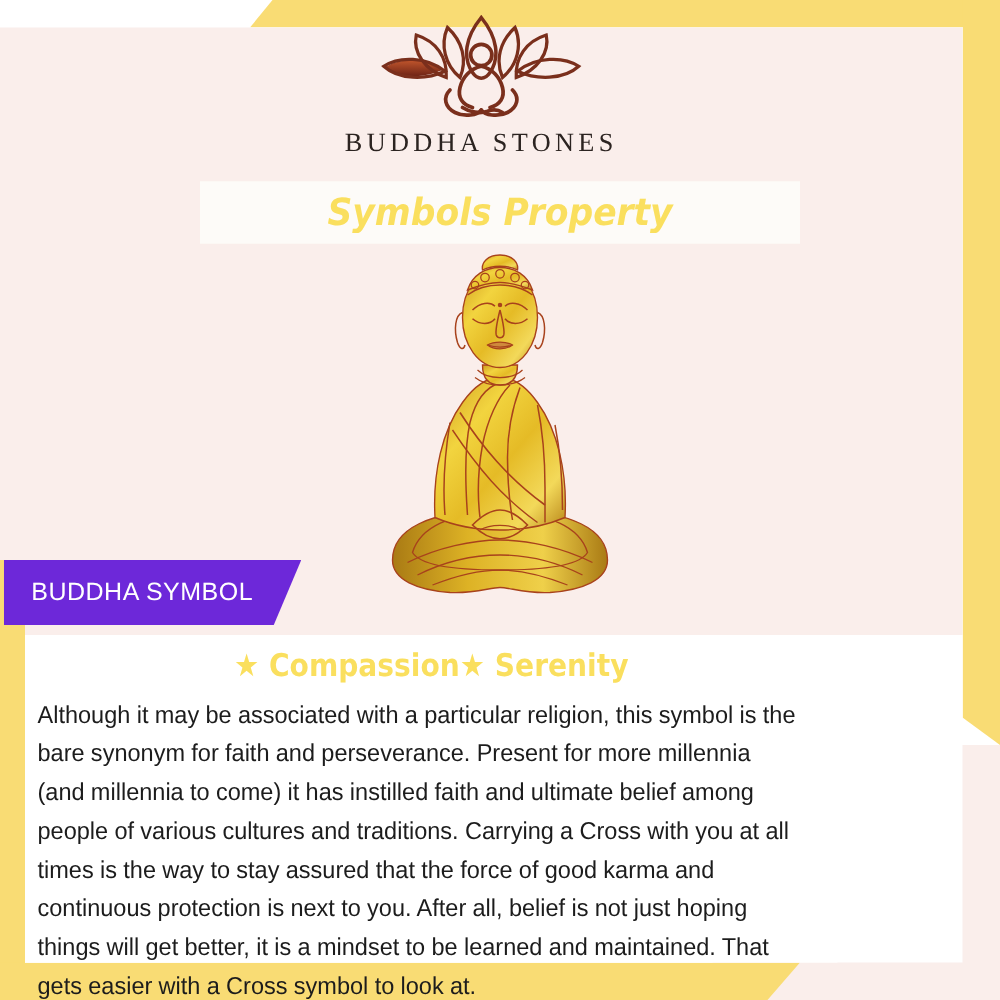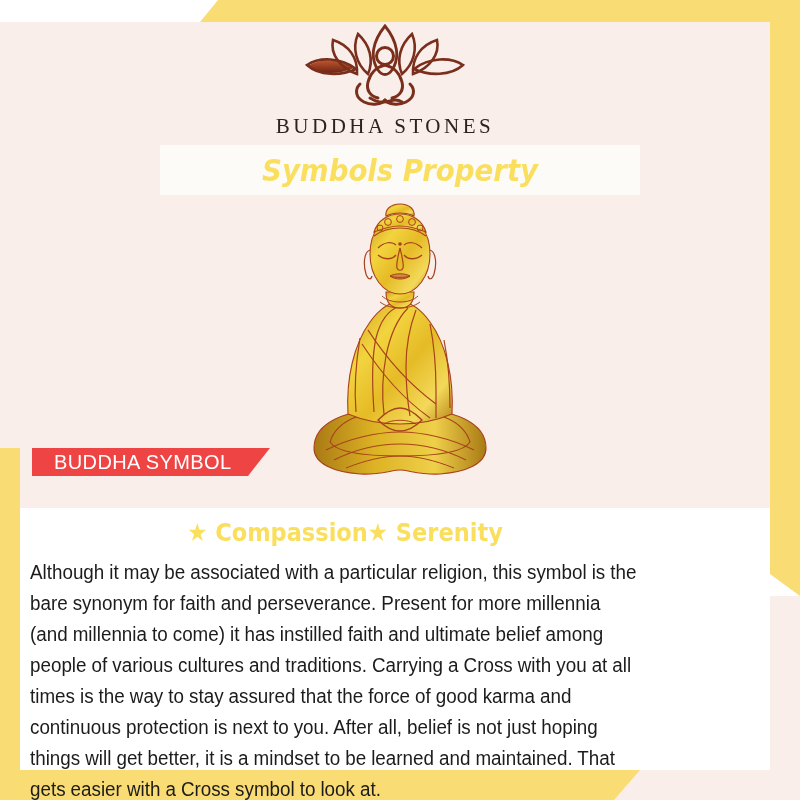--- a/index.html
+++ b/index.html
@@ -90,21 +90,21 @@
     right: 0;
     top: 596px;
     width: 30px;
     height: 204px;
     background: #faeeeb;
   }
 
   
   #logo-block {
     position: absolute;
-    top: 24px;
+    top: 12px;
     left: 0;
     width: 770px;
     text-align: center;
   }
   #logo-mark {
     display: block;
     margin: 0 auto;
     width: 170px;
     height: 86px;
   }
@@ -148,24 +148,24 @@
     left: 290px;
     width: 220px;
     height: 292px;
   }
   #buddha-svg { width: 220px; height: 292px; display: block; }
 
   
   #ribbon {
     position: absolute;
     top: 448px;
-    left: 32px;
+    left: 3px;
     width: 238px;
-    height: 28px;
-    background: #ef4444;
+    height: 52px;
+    background: #6d28d9;
     clip-path: polygon(0 0, 100% 0, calc(100% - 22px) 100%, 0 100%);
     display: flex;
     align-items: center;
   }
   #ribbon-text {
     padding-left: 22px;
     font-family: "Liberation Sans", sans-serif;
     font-size: 20px;
     color: #ffffff;
     letter-spacing: 0.4px;

